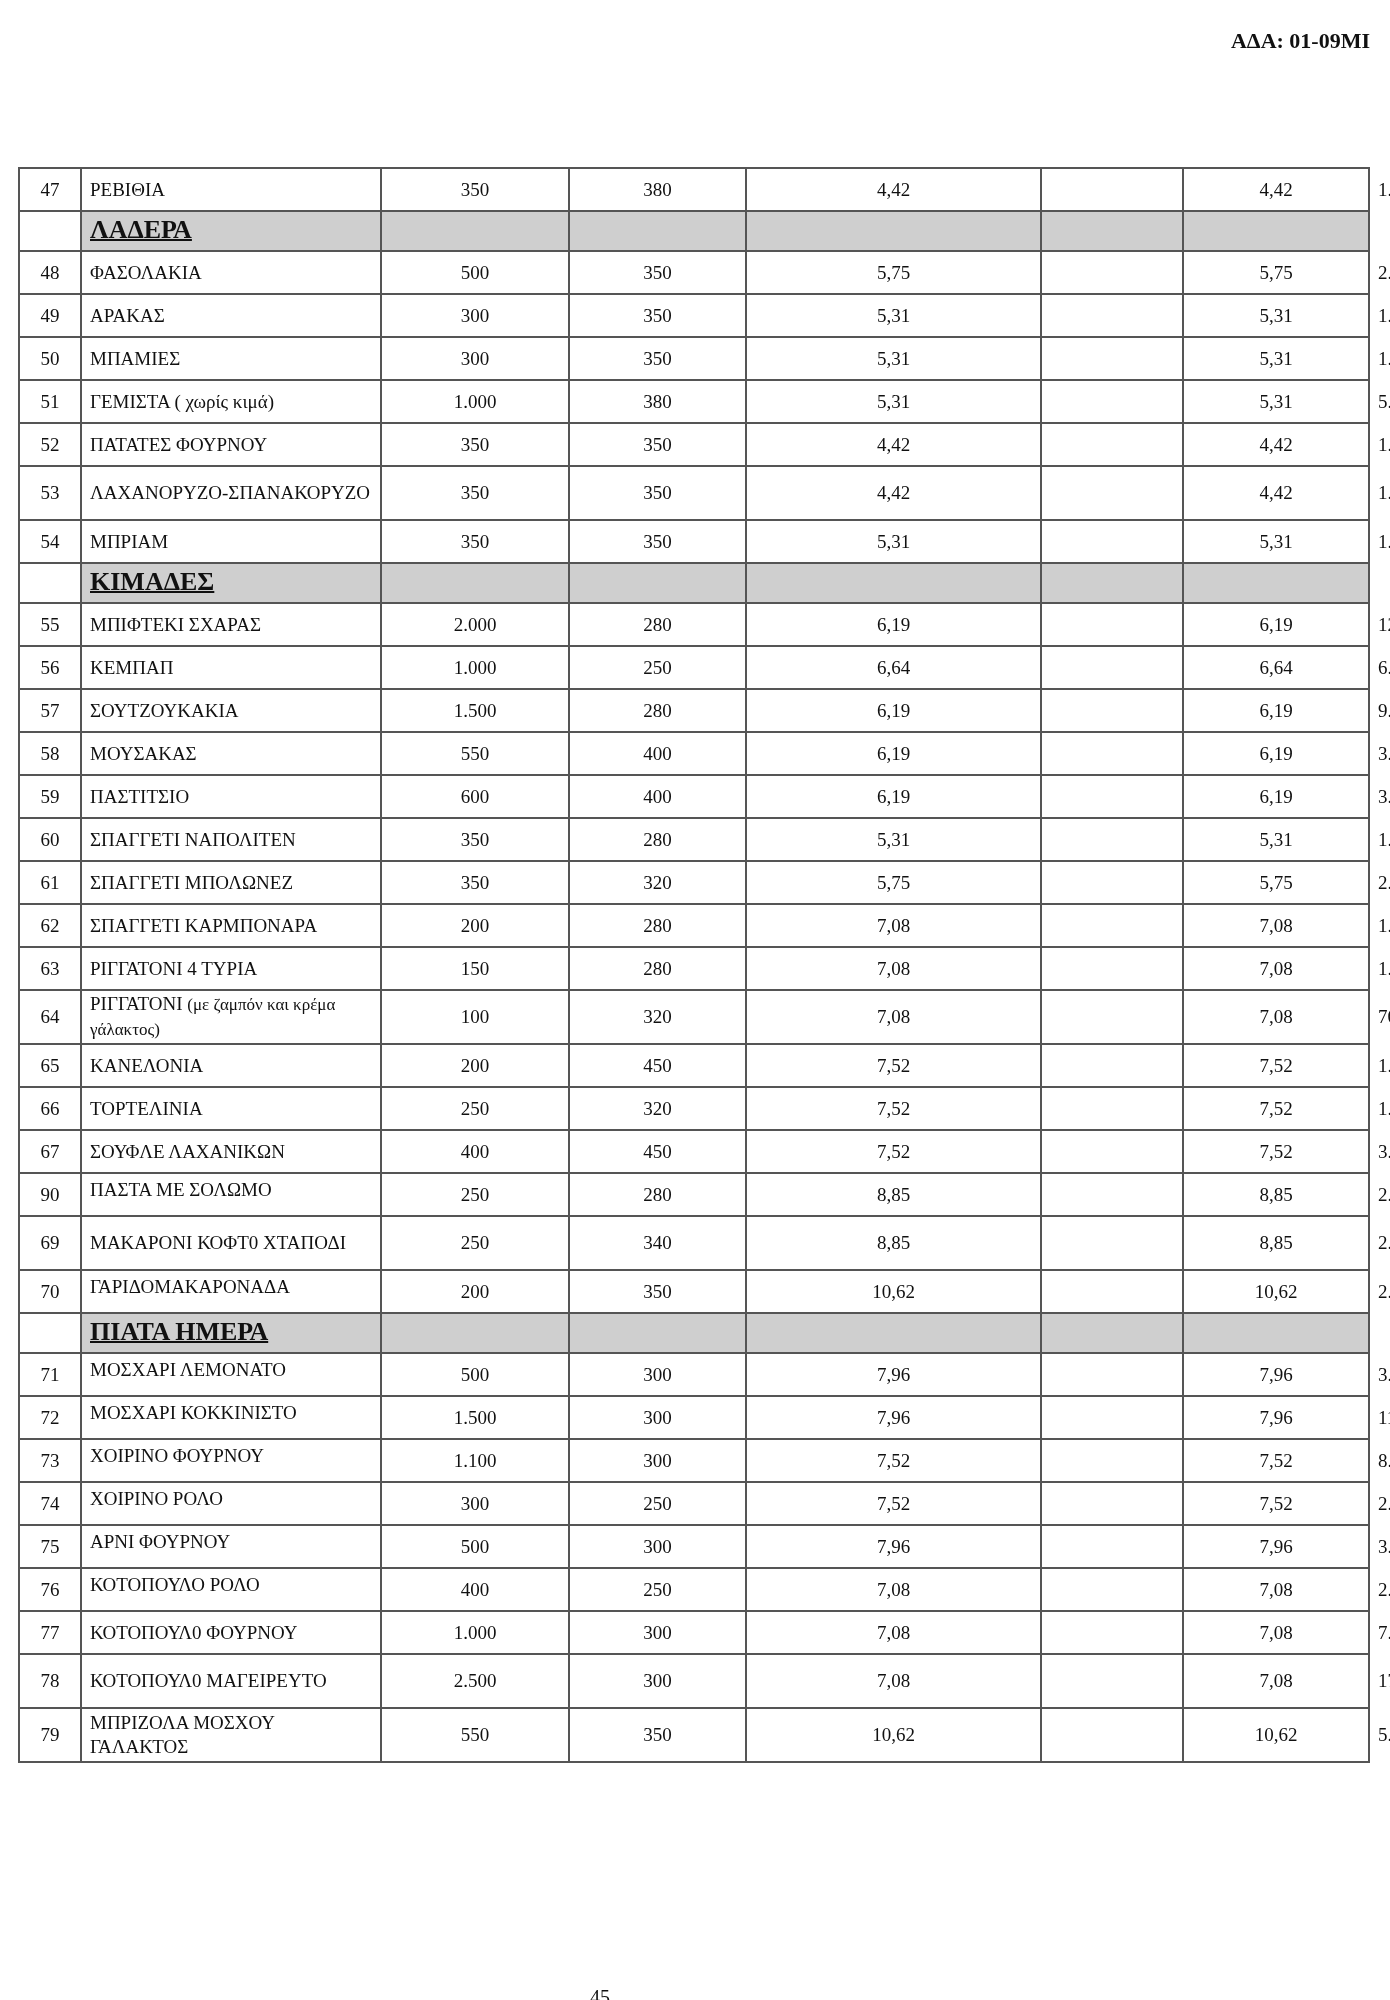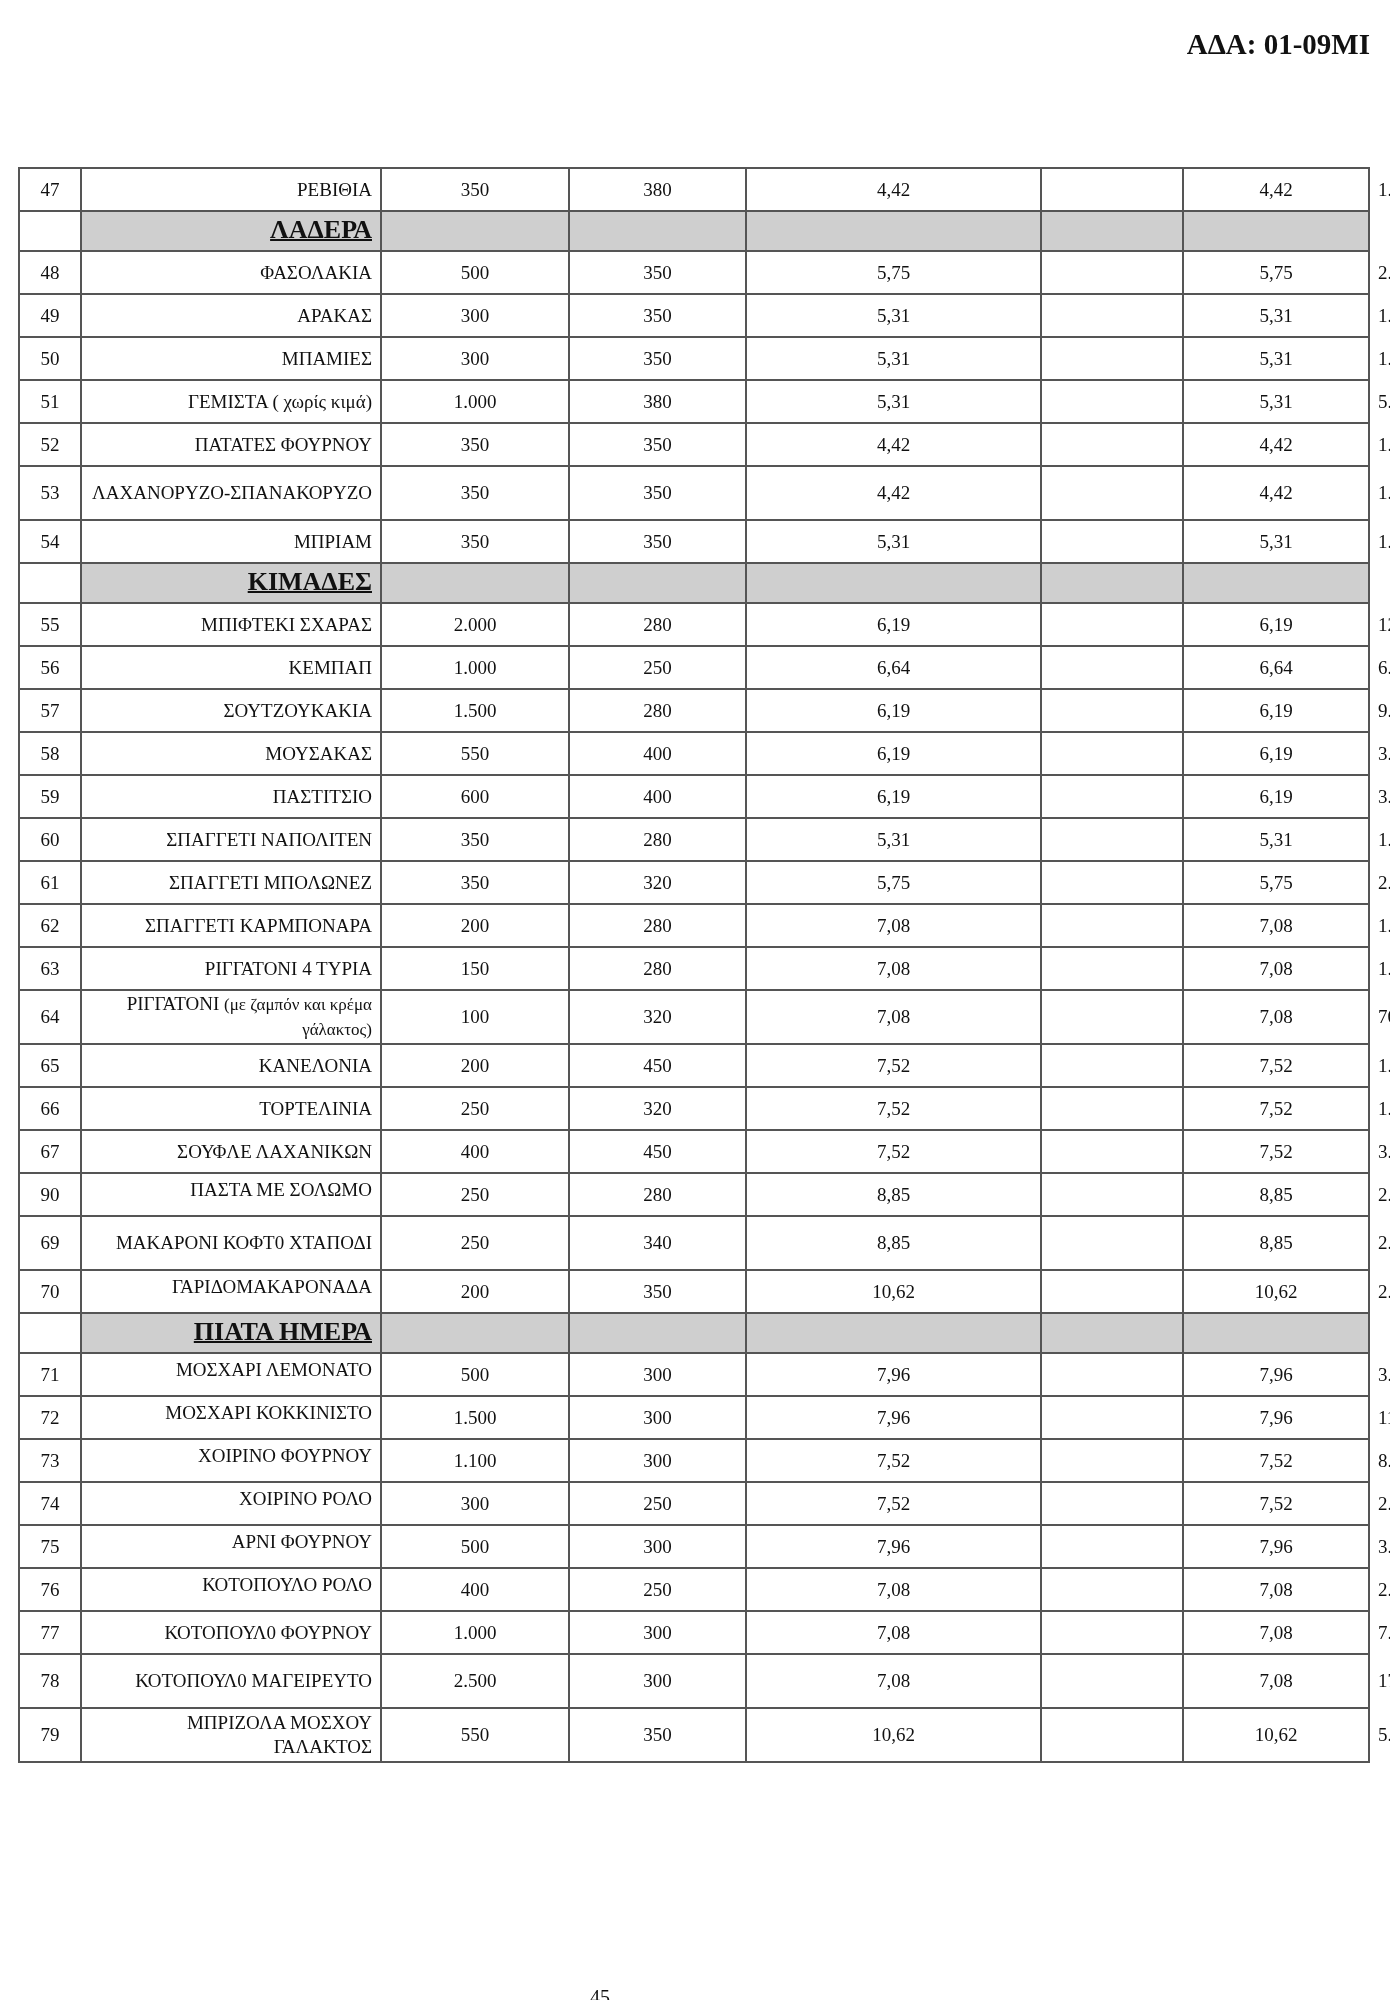--- a/index.html
+++ b/index.html
@@ -1,21 +1,21 @@
 <!DOCTYPE html>
 <html><head>
 <meta charset="utf-8">
 <style>
   html, body { margin: 0; padding: 0; background: #ffffff; }
   body { width: 1390px; height: 2000px; position: relative; font-family: "Liberation Serif", "DejaVu Serif", serif; color: #111; }
-  .ada { position: absolute; top: 28px; right: 20px; font-weight: bold; font-size: 29px; letter-spacing: 0px; }
+  .ada { position: absolute; top: 28px; right: 20px; font-weight: bold; font-size: 22px; letter-spacing: 0px; }
   table.menu { position: absolute; left: 18px; top: 167px; width: 1350px; border-collapse: collapse; table-layout: fixed; }
   table.menu td { border: 2px solid #555; font-size: 19px; padding: 0 8px; height: 41px; vertical-align: middle; }
   td.num { text-align: center; border-radius: 10px; }
-  td.name { text-align: right; padding-left: 14px; line-height: 24px; }
+  td.name { text-align: left; padding-left: 14px; line-height: 24px; }
   td.c { text-align: center; }
   tr.section td { background: #cfcfcf; height: 38px; }
   tr.section td.first { background: #ffffff; }
   .sec-title { font-weight: bold; font-size: 26px; text-decoration: underline; text-decoration-thickness: 2px; }
   tr.tall td { height: 52px; }
   td.low { vertical-align: bottom; padding-bottom: 2px; }
   td.hi .nm { display: block; margin-top: -10px; }
   .small { font-size: 17px; }
   .page-num { position: absolute; top: 1986px; left: 0; width: 1200px; text-align: center; font-size: 20px; }
 </style>

